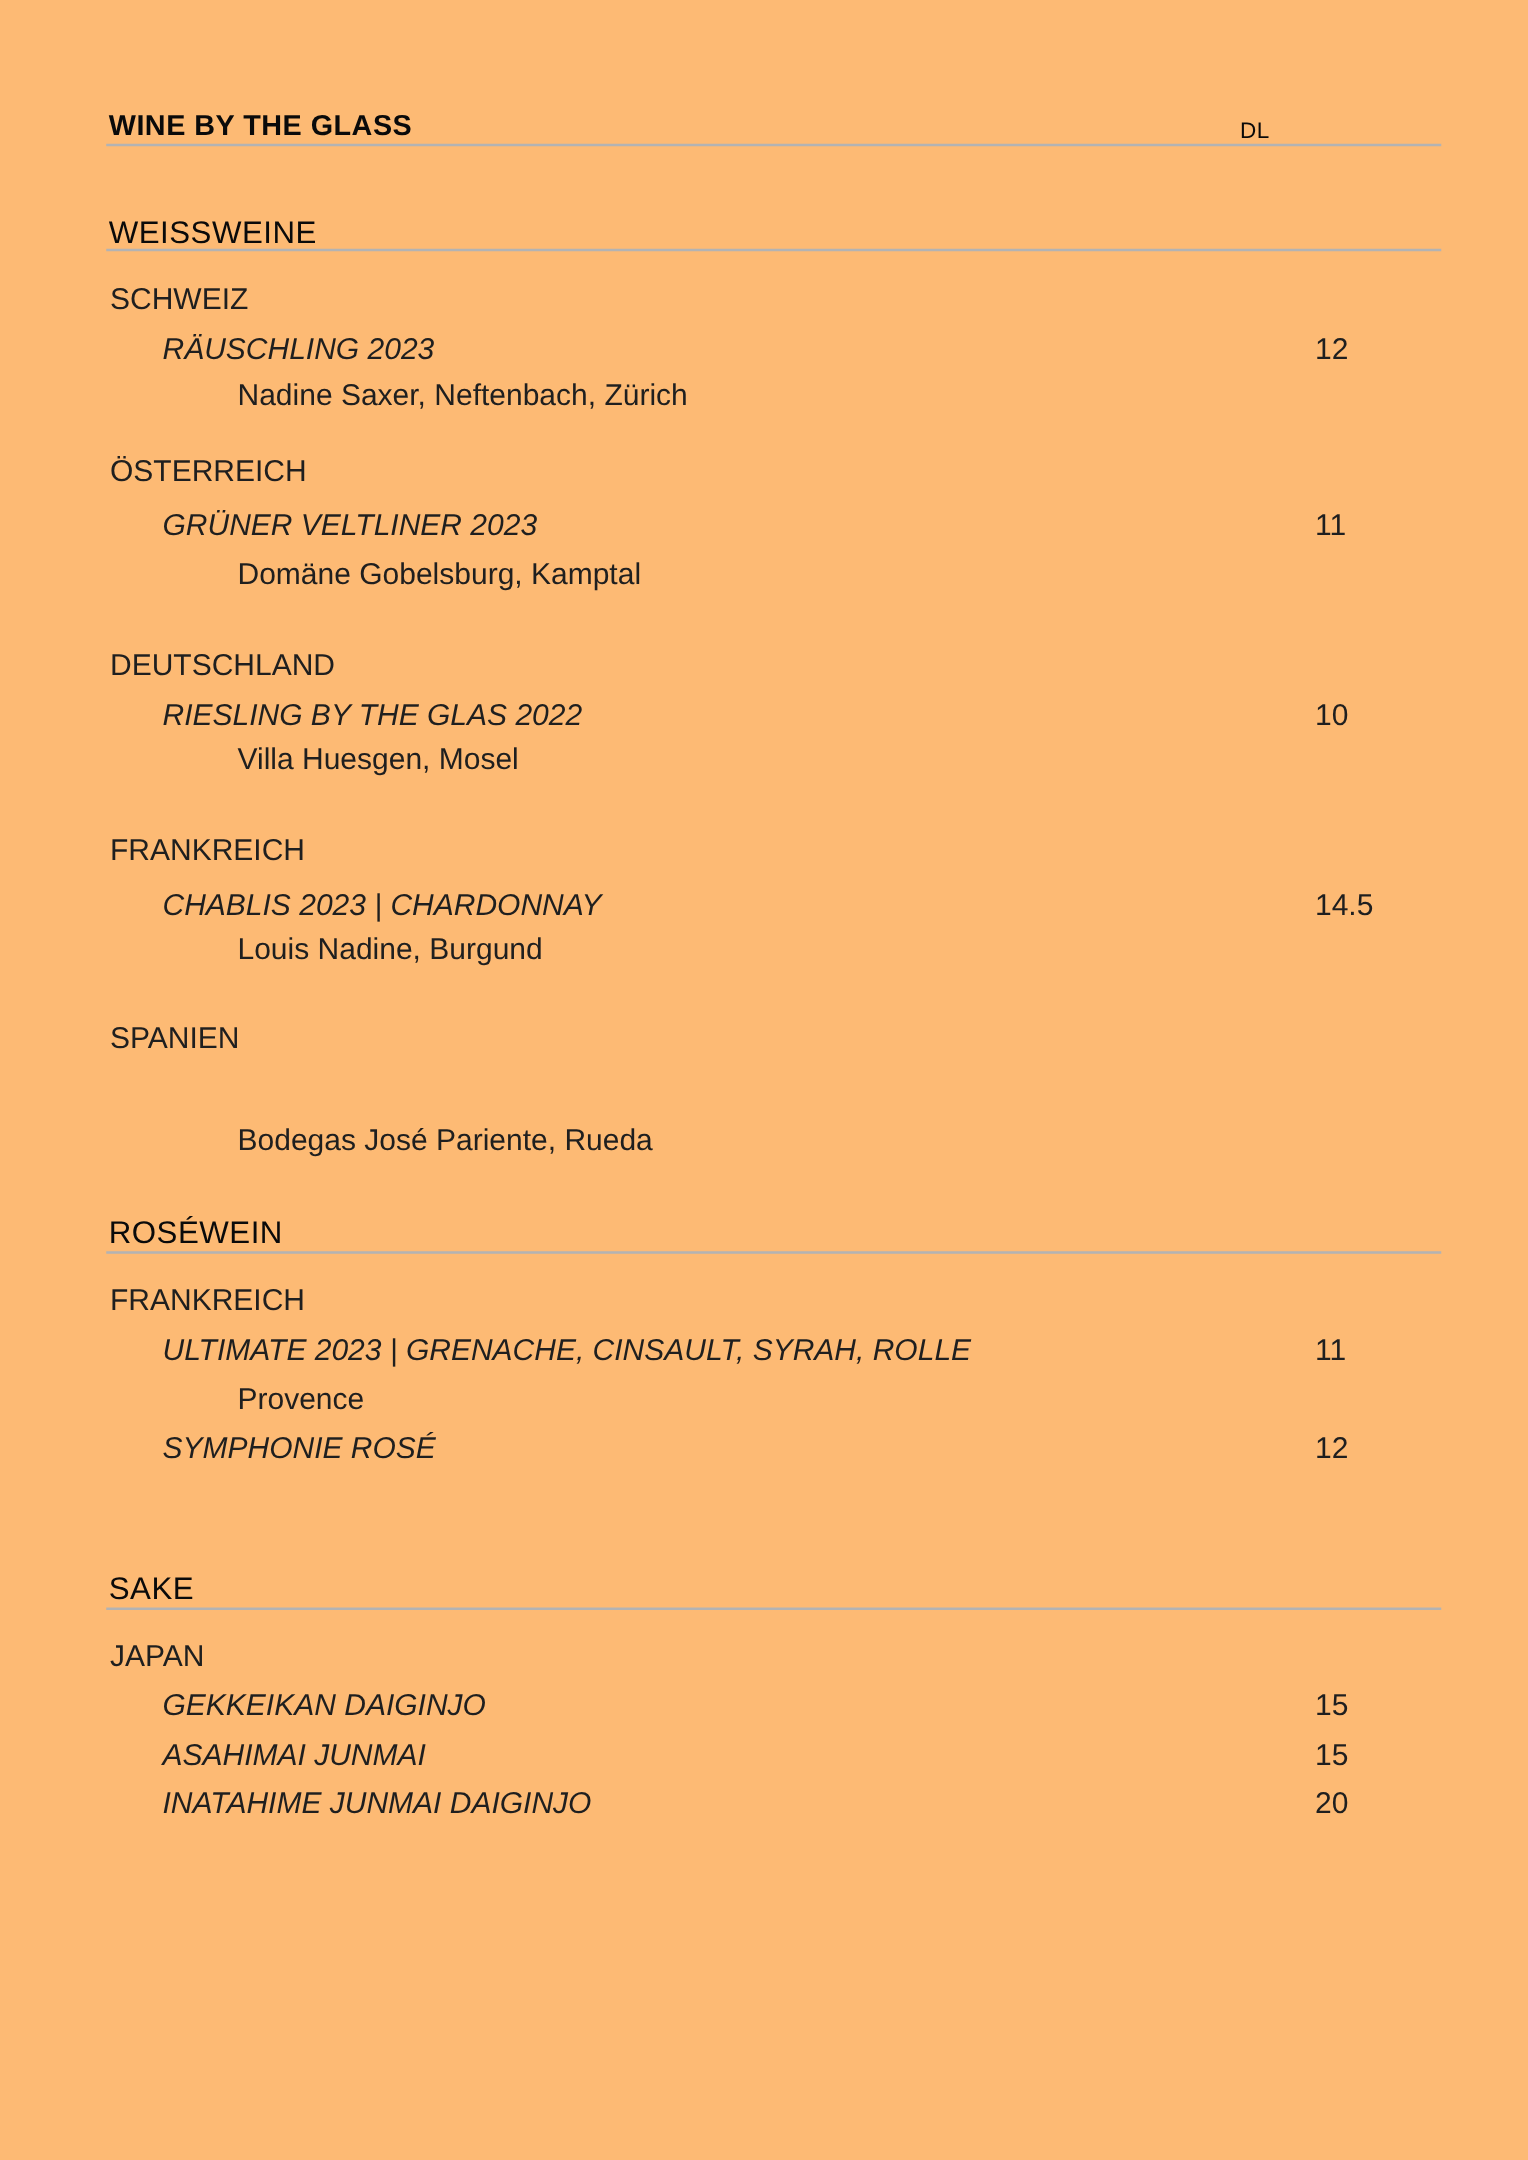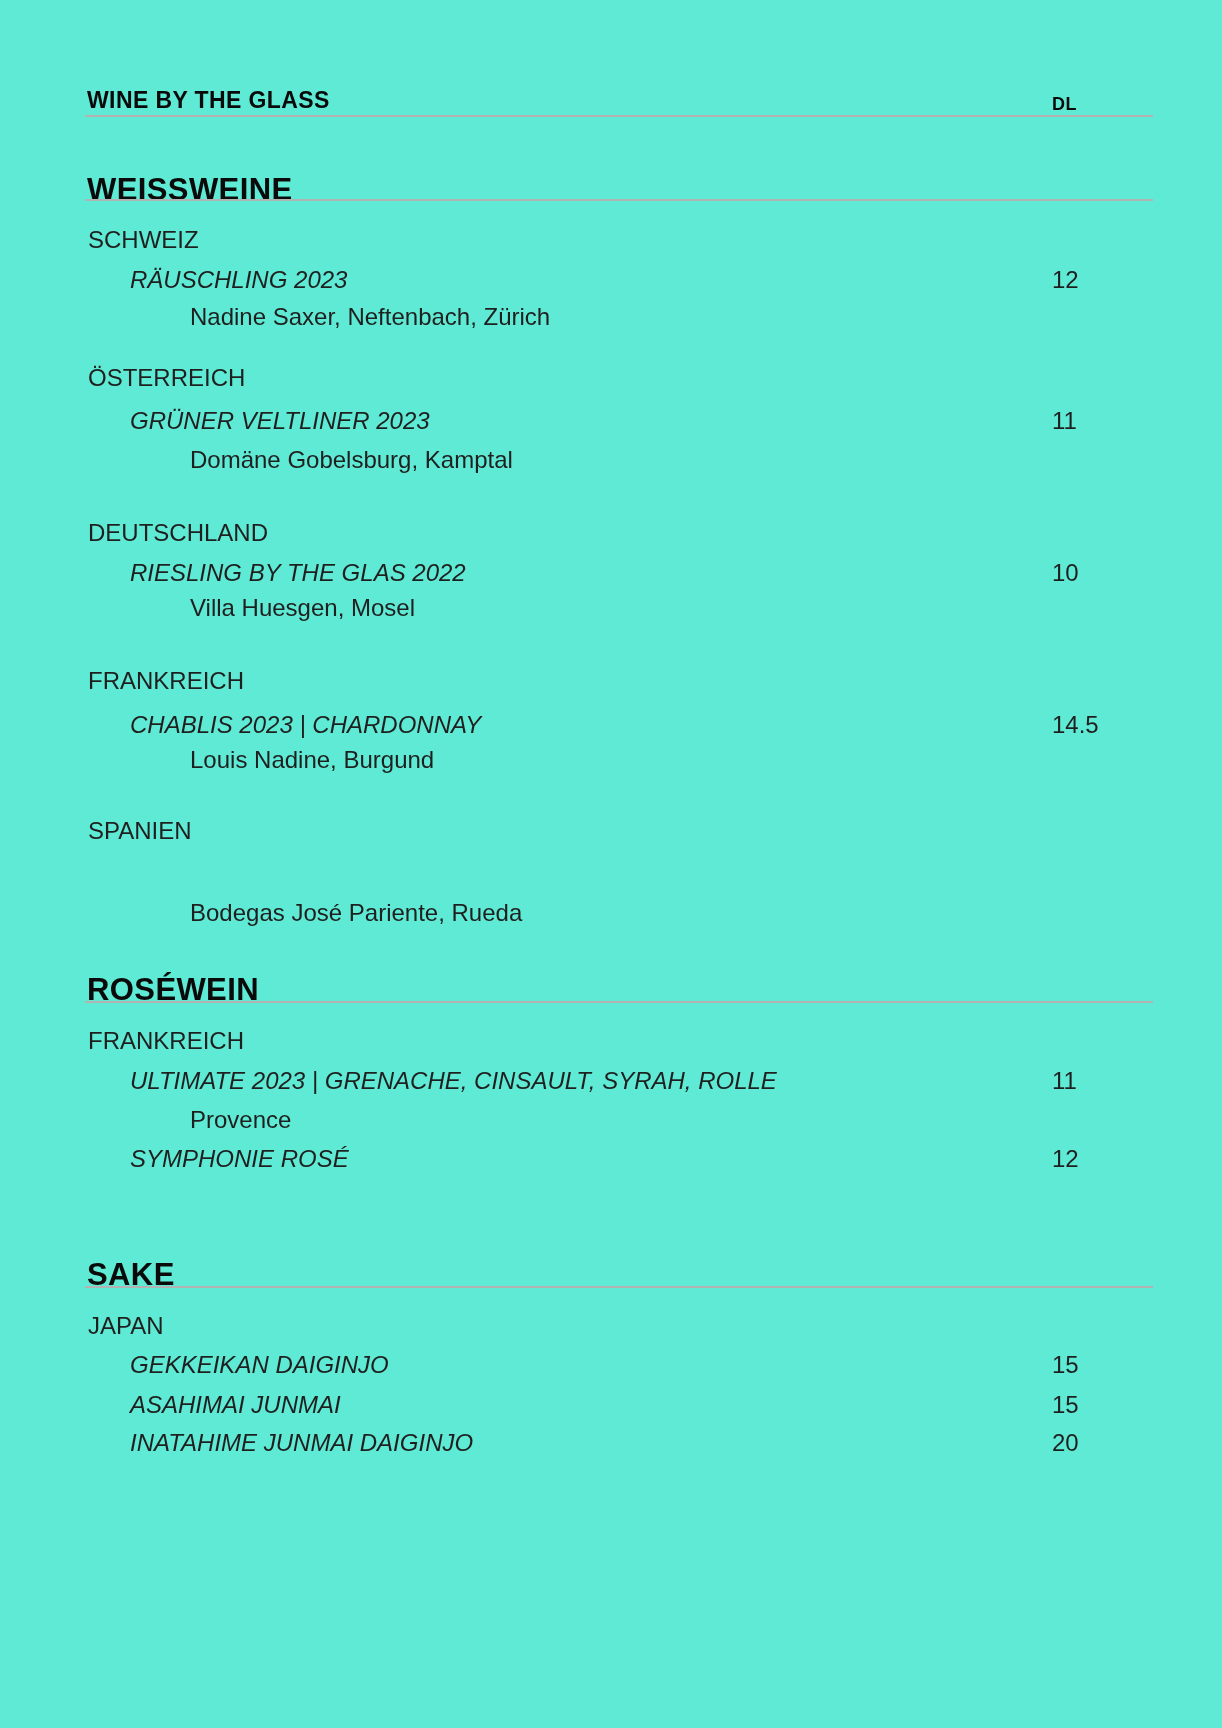--- a/index.html
+++ b/index.html
@@ -4,21 +4,21 @@
 <style>
   html, body {
     margin: 0;
     padding: 0;
     background: #ffffff;
   }
   .page {
     position: relative;
     width: 1222px;
     height: 1728px;
-    background: #5eead4;
+    background: #fdba74;
     font-family: "Liberation Sans", "DejaVu Sans", sans-serif;
     color: #1f1f1f;
     overflow: hidden;
   }
   .abs {
     position: absolute;
     line-height: 1;
     white-space: nowrap;
   }
   .row {
@@ -30,30 +30,30 @@
     white-space: nowrap;
   }
   .doc-title {
     left: 87px;
     font-size: 23px;
     font-weight: bold;
     color: #0a0a0a;
     letter-spacing: 0.4px;
   }
   .unit-label {
-    left: 1052px;
+    left: 992px;
     font-size: 18px;
-    font-weight: bold;
+    font-weight: normal;
     color: #0a0a0a;
     letter-spacing: 0.4px;
   }
   .section-header {
     left: 87px;
-    font-size: 31px;
-    font-weight: bold;
+    font-size: 25px;
+    font-weight: normal;
     color: #0a0a0a;
     letter-spacing: 0.4px;
   }
   .rule {
     position: absolute;
     left: 85px;
     width: 1068px;
     height: 0;
     border-top: 2px solid #b3b3b3;
   }

